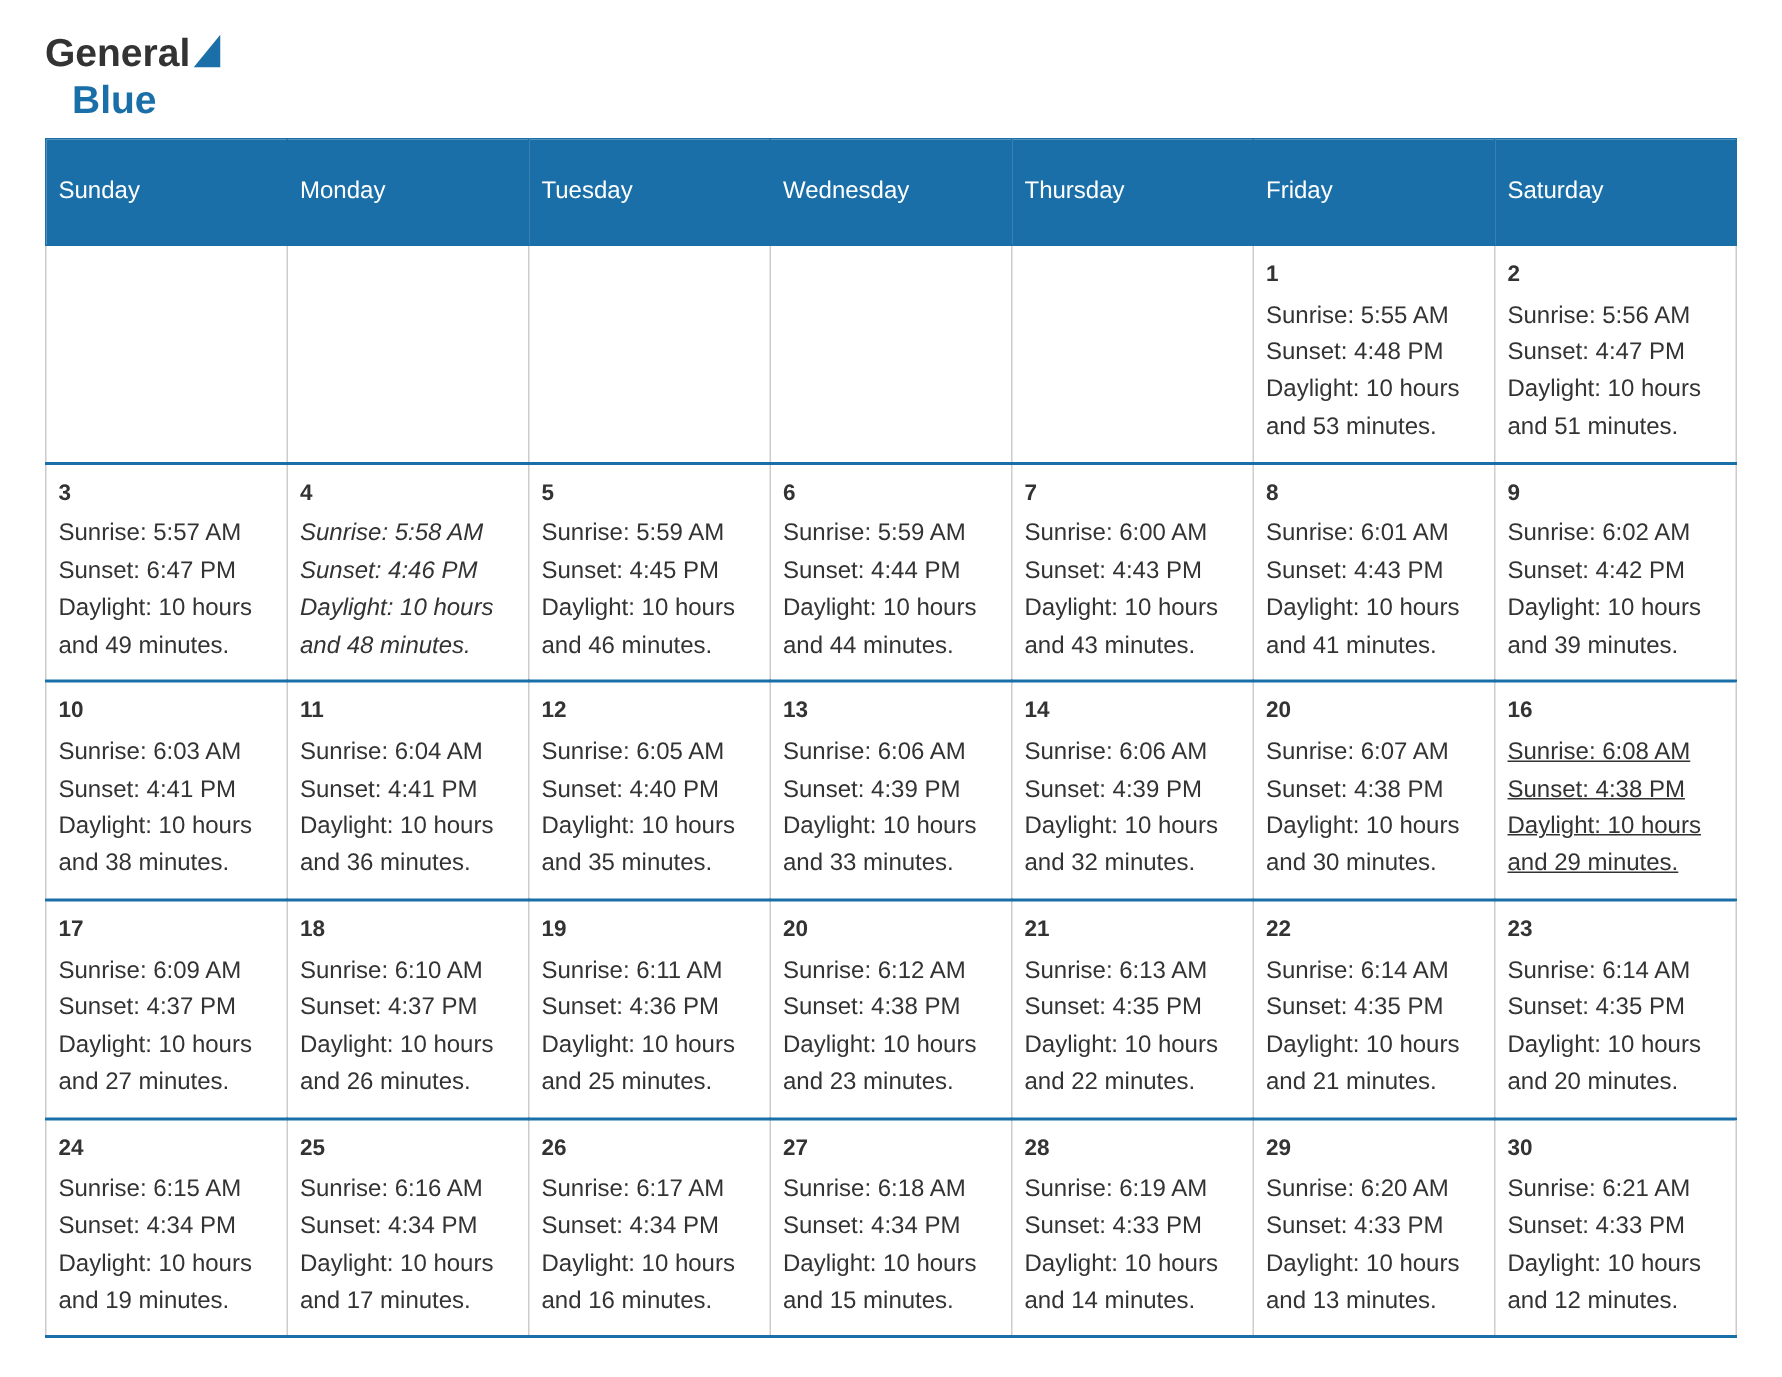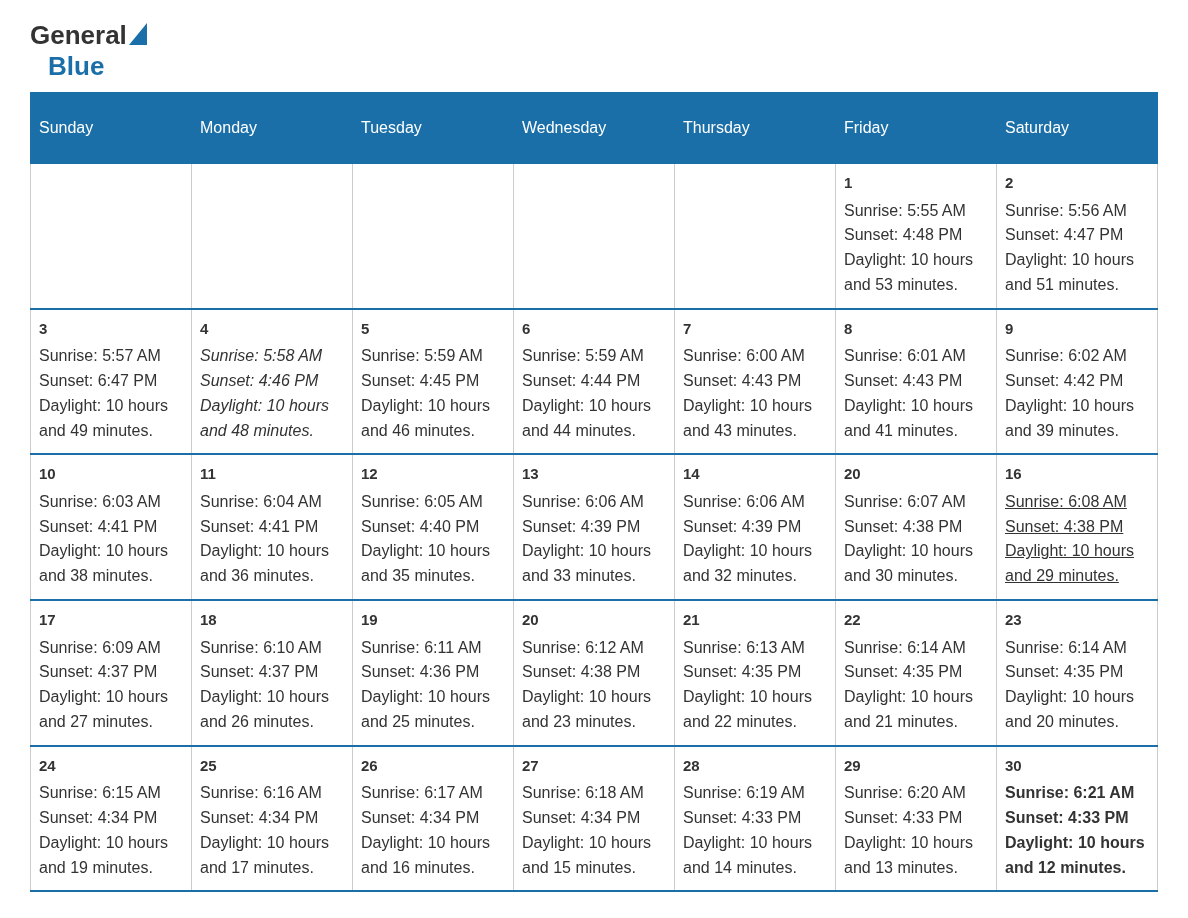--- a/index.html
+++ b/index.html
@@ -253,19 +253,19 @@
 Daylight: 10 hours
 and 15 minutes.</span></td>
         <td><span class="day-number">28</span><span class="day-info" style="white-space: pre-line;">Sunrise: 6:19 AM
 Sunset: 4:33 PM
 Daylight: 10 hours
 and 14 minutes.</span></td>
         <td><span class="day-number">29</span><span class="day-info" style="white-space: pre-line;">Sunrise: 6:20 AM
 Sunset: 4:33 PM
 Daylight: 10 hours
 and 13 minutes.</span></td>
-        <td><span class="day-number">30</span><span class="day-info" style="white-space: pre-line; font-weight: bold;">Sunrise: 6:21 AM
+        <td><span class="day-number">30</span><span class="day-info" style="white-space: pre-line;">Sunrise: 6:21 AM
 Sunset: 4:33 PM
 Daylight: 10 hours
 and 12 minutes.</span></td>
       </tr>
     </tbody>
 </table>
 
 </body></html>

